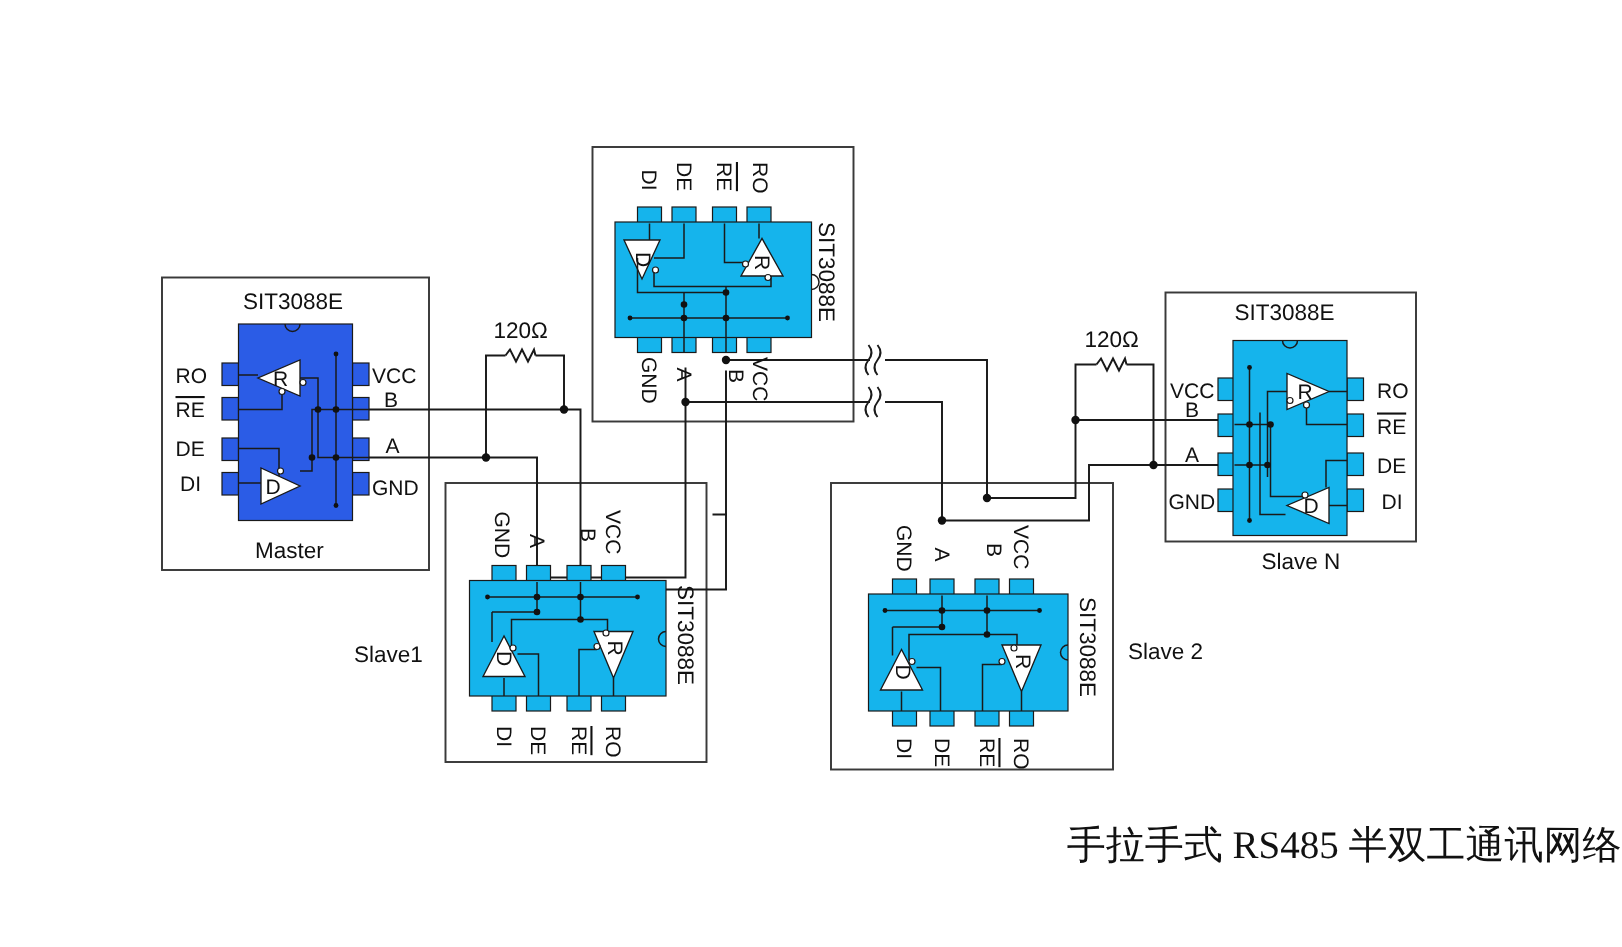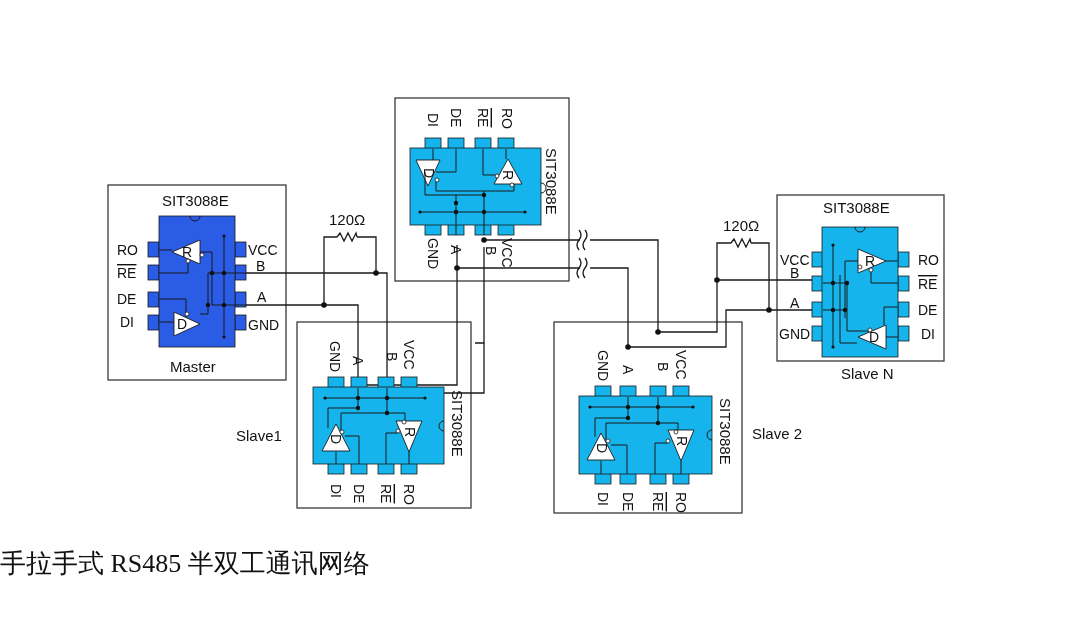--- a/index.html
+++ b/index.html
@@ -11,21 +11,21 @@
   .chip-light { fill:#15b4ec; stroke:#1a1a1a; stroke-width:0.8; }
   .pin-dark { fill:#2b5ce6; stroke:#1a1a1a; stroke-width:0.8; }
   .pin-light { fill:#15b4ec; stroke:#1a1a1a; stroke-width:0.8; }
   .inner { stroke:#1a1a1a; stroke-width:1; fill:none; }
   .tri { fill:#ffffff; stroke:#1a1a1a; stroke-width:0.9; }
   .dot { fill:#111; }
   .bubble { fill:#ffffff; stroke:#1a1a1a; stroke-width:0.8; }
   .lbl { font-family:"Liberation Sans", sans-serif; font-size:14px; fill:#111; }
   .lbl-big { font-family:"Liberation Sans", sans-serif; font-size:15px; fill:#111; }
   .tri-lbl { font-family:"Liberation Sans", sans-serif; font-size:14px; fill:#111; }
-  .caption { position:absolute; left:0; width:1081px; top:546px; text-align:left; font-family:"Liberation Serif", "DejaVu Serif", serif; font-size:26px; color:#111; }
+  .caption { position:absolute; left:0; width:1081px; top:546px; text-align:right; font-family:"Liberation Serif", "DejaVu Serif", serif; font-size:26px; color:#111; }
 </style>
 </head>
 <body>
 
 <svg width="1081" height="631" viewBox="0 0 1081 631">
 
   <rect class="box" x="108" y="185" width="178" height="195"></rect>
   <rect class="box" x="395" y="98" width="174" height="183"></rect>
   <rect class="box" x="297" y="322" width="174" height="186"></rect>
   <rect class="box" x="554" y="322" width="188" height="191"></rect>

